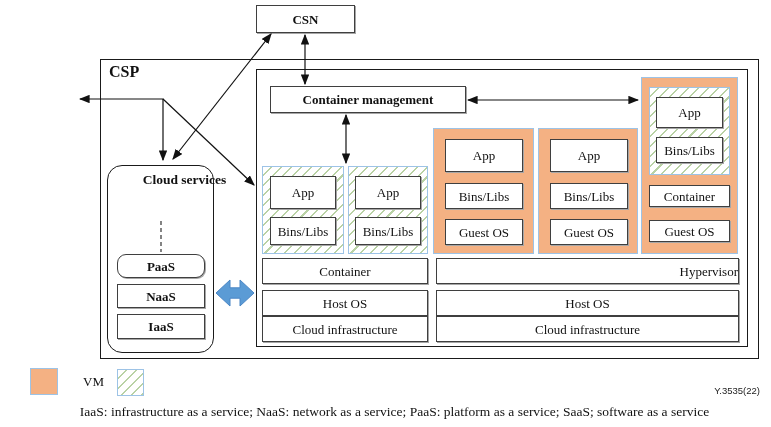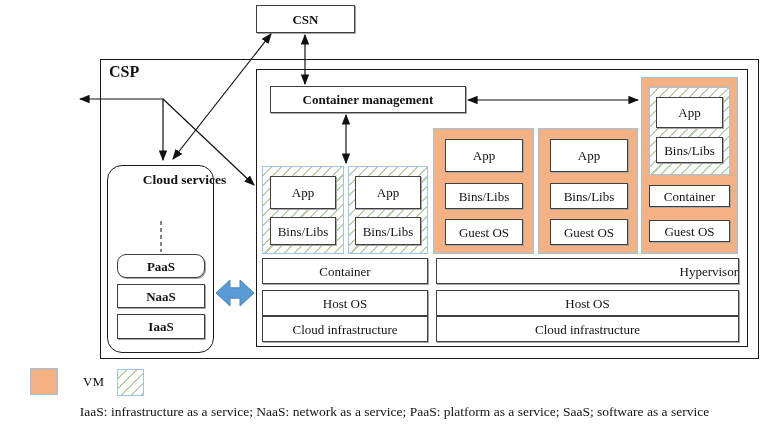--- a/index.html
+++ b/index.html
@@ -119,20 +119,21 @@
     <span>Host OS</span>
   </div>
   <div class="abs box" style="left:436px;top:316px;width:303px;height:26px;">
     <span>Cloud infrastructure</span>
   </div>
 
   <div class="abs orange" style="left:30px;top:368px;width:28px;height:27px;"></div>
   <div class="abs lbl" style="left:63px;top:374px;margin-left:20px;">VM</div>
   <div class="abs hatch" style="left:117px;top:369px;width:27px;height:27px;"></div>
 
+  <div class="figcode">Y.3535(22)</div>
   <div class="caption">IaaS: infrastructure as a service; NaaS: network as a service; PaaS: platform as a service; SaaS; software as a service</div>
 
   <svg class="overlay" width="771" height="427" viewBox="0 0 771 427">
     <defs>
       <marker id="arr" markerWidth="9" markerHeight="7" refX="8" refY="3.5" orient="auto-start-reverse">
         <path d="M0,0 L9,3.5 L0,7 z" fill="#111"></path>
       </marker>
     </defs>
 
     <polyline points="80,99 163,99 163,160" fill="none" stroke="#111" stroke-width="1.2" marker-start="url(#arr)" marker-end="url(#arr)"></polyline>

